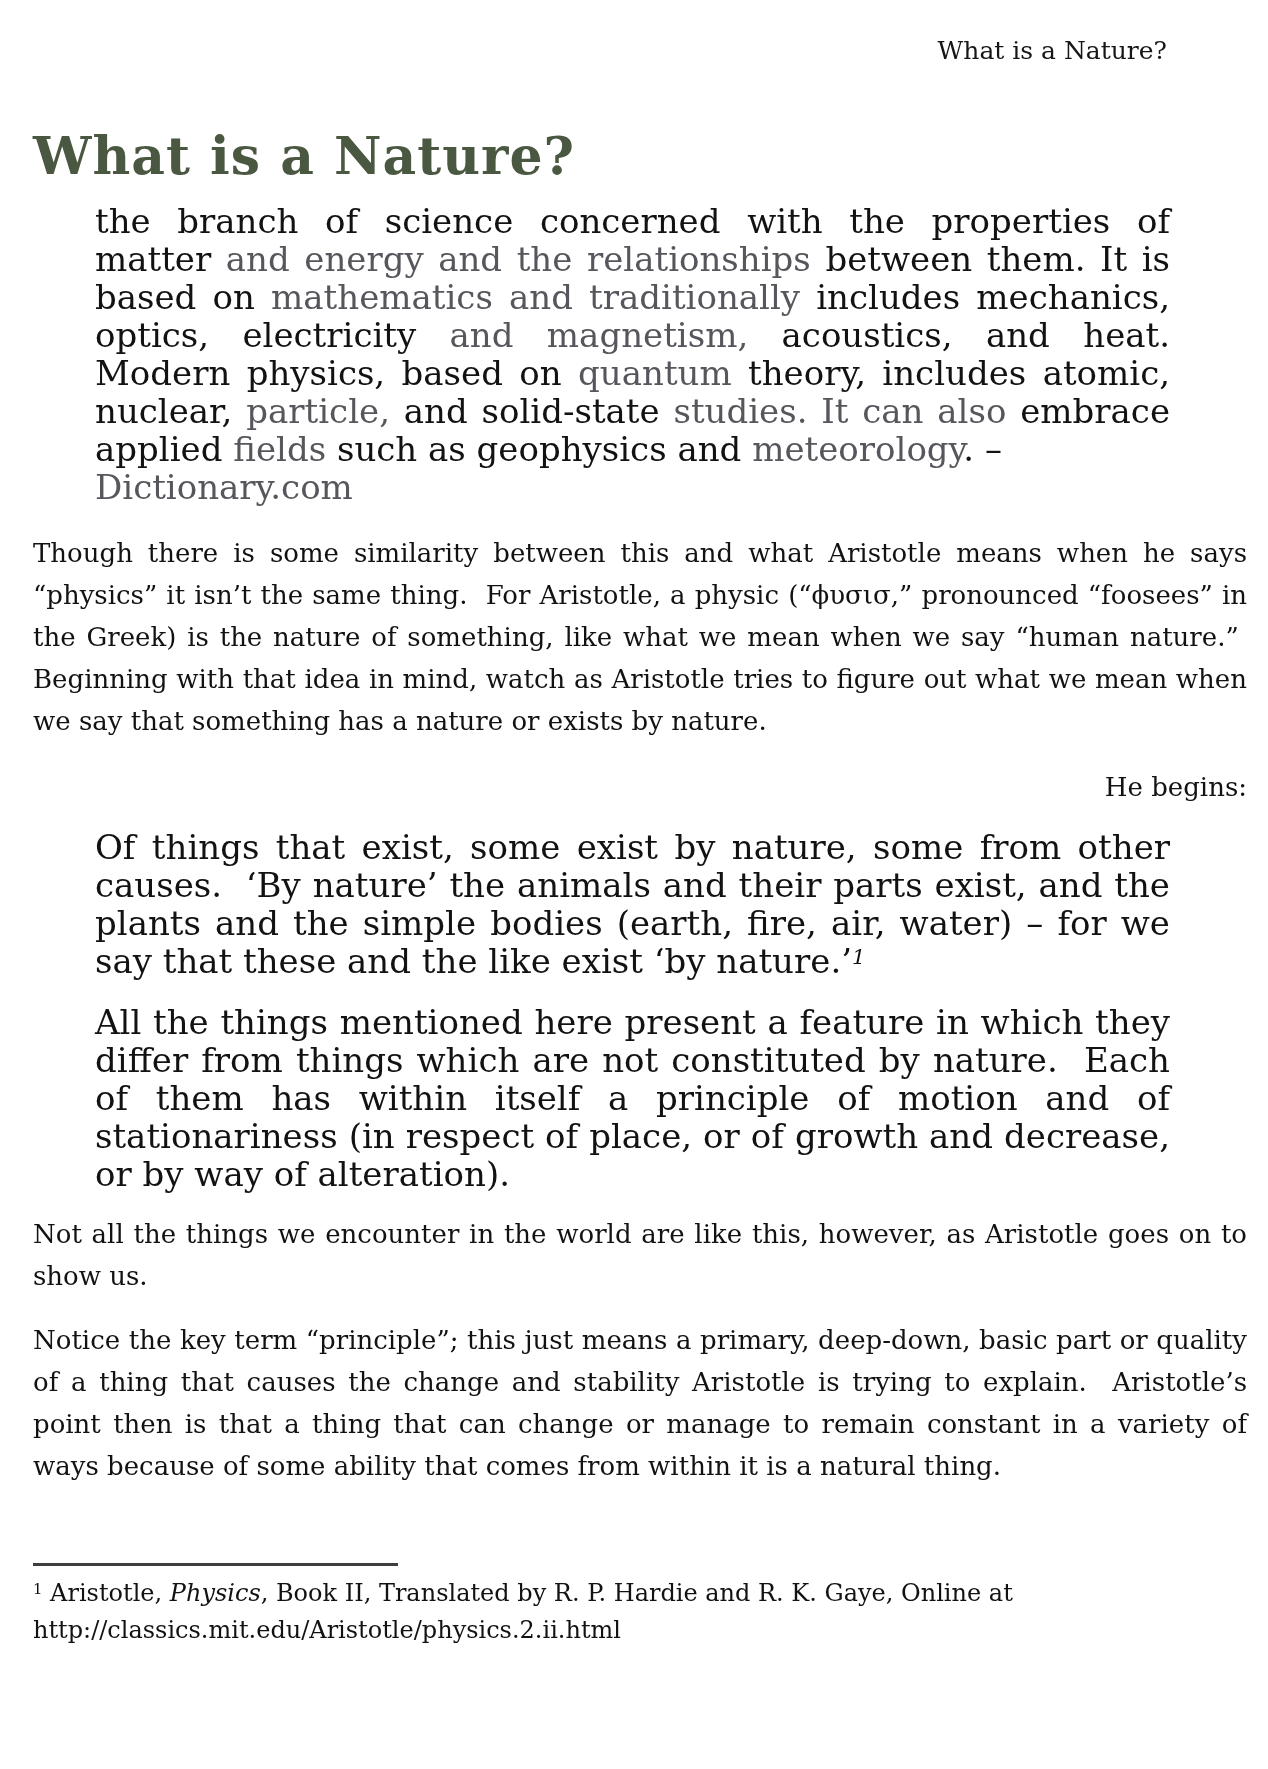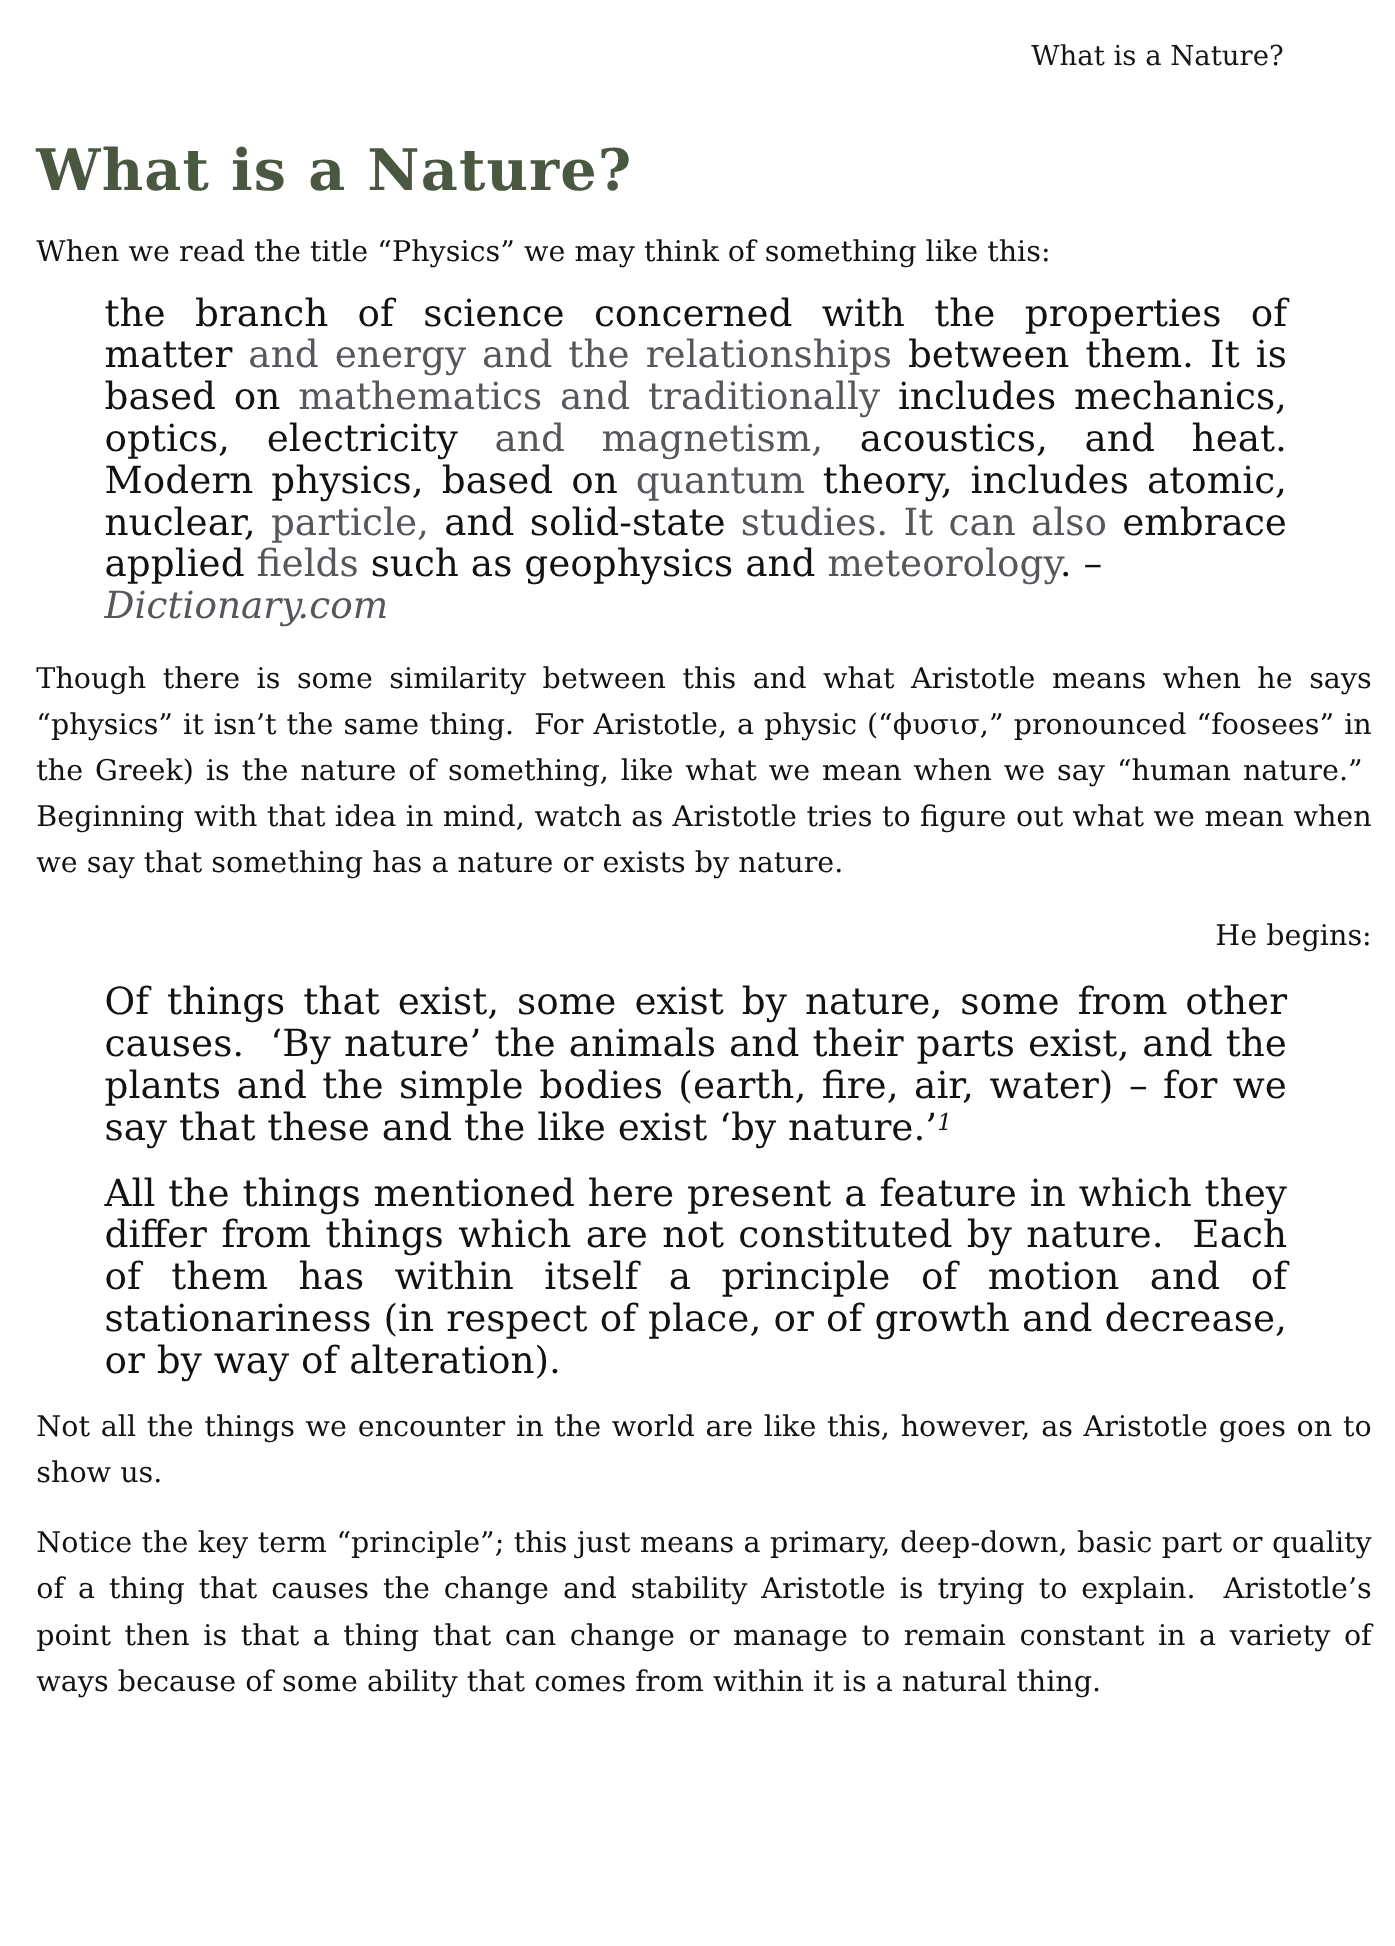--- a/index.html
+++ b/index.html
@@ -58,21 +58,21 @@
   .q-all-things   { margin-top: 18px; }
   .p-principle    { margin-top: 22px; }
   .p-not-all      { margin-top: 20px; }
   .q-bed-coat     { margin-top: 16px; }
   .p-distinction  { margin-top: 16px; }
 
   .seg-n  { }
   .seg-b  { font-weight: normal; }
   .seg-i  { font-style: italic; }
   .seg-g  { color: var(--link-gray, #56575c); }
-  .seg-gi { color: var(--link-gray, #56575c); font-style: italic; }
+  .seg-gi { color: var(--link-gray, #56575c); }
   .seg-s  { font-size: 0.62em; position: relative; top: -0.45em; }
   .seg-si { font-size: 0.62em; position: relative; top: -0.45em; font-style: italic; }
 
   .footnote-section {
     margin-top: 76px;
   }
   .footnote-rule {
     width: 365px;
     height: 0;
     border-top: 3px solid #3e3e3e;
@@ -86,32 +86,35 @@
 </style>
 </head>
 <body>
 
 <div class="page">
 
   <div class="running-header">What is a Nature?</div>
 
   <h1 class="doc-title">What is a Nature?</h1>
 
-  <p class="body-para p-intro">When we read the title “Physics” we may think of something like this:</p>
 
   <div class="quote q-dictionary"><span class="seg-n">the branch of science concerned with the properties of matter </span><span class="seg-g">and energy and the relationships </span><span class="seg-n">between them. It is based on </span><span class="seg-g">mathematics and traditionally </span><span class="seg-n">includes mechanics, optics, electricity </span><span class="seg-g">and magnetism, </span><span class="seg-n">acoustics, and heat. Modern physics, based on </span><span class="seg-g">quantum </span><span class="seg-n">theory, includes atomic, nuclear, </span><span class="seg-g">particle, </span><span class="seg-n">and solid-state </span><span class="seg-g">studies. It can also </span><span class="seg-n">embrace applied </span><span class="seg-g">fields </span><span class="seg-n">such as geophysics and </span><span class="seg-g">meteorology</span><span class="seg-n">. –</span><br><span class="seg-gi">Dictionary.com</span></div>
 
   <p class="body-para p-similarity">Though there is some similarity between this and what Aristotle means when he says “physics” it isn’t the same thing.&nbsp; For Aristotle, a physic (“ϕυσισ,” pronounced “foosees” in the Greek) is the nature of something, like what we mean when we say “human nature.”&nbsp; Beginning with that idea in mind, watch as Aristotle tries to figure out what we mean when we say that something has a nature or exists by nature.</p>
 
   <p class="body-para p-he-begins">He begins:</p>
 
   <div class="quote q-by-nature"><span class="seg-n">Of things that exist, some exist </span><span class="seg-b">by nature</span><span class="seg-n">, some </span><span class="seg-b">from other causes</span><span class="seg-n">.&nbsp; ‘By nature’ the animals and their parts exist, and the plants and the simple bodies (earth, fire, air, water) – for we say that these and the like exist ‘by nature.’</span><span class="seg-si">1</span></div>
 
   <div class="quote q-all-things"><span class="seg-n">All the things mentioned here present a feature in which they differ from things which are not constituted by nature.&nbsp; Each of them has </span><span class="seg-b">within itself a principle of motion and of stationariness</span><span class="seg-n"> (in respect of place, or of growth and decrease, or by way of alteration).</span></div>
 
   <p class="body-para p-not-all">Not all the things we encounter in the world are like this, however, as Aristotle goes on to show us.</p>
 
   <p class="body-para p-principle">Notice the key term “principle”; this just means a primary, deep-down, basic part or quality of a thing that causes the change and stability Aristotle is trying to explain.&nbsp; Aristotle’s point then is that a thing that can change or manage to remain constant in a variety of ways because of some ability that comes from within it is a natural thing.</p>
 
 
 
+  <div class="footnote-section">
+    <div class="footnote-rule"></div>
+    <p class="footnote-text"><span class="seg-s">1</span><span class="seg-n"> Aristotle, </span><span class="seg-i">Physics</span><span class="seg-n">, Book II, Translated by R. P. Hardie and R. K. Gaye, Online at http://classics.mit.edu/Aristotle/physics.2.ii.html</span></p>
+  </div>
 
 </div>
 
 </body></html>

